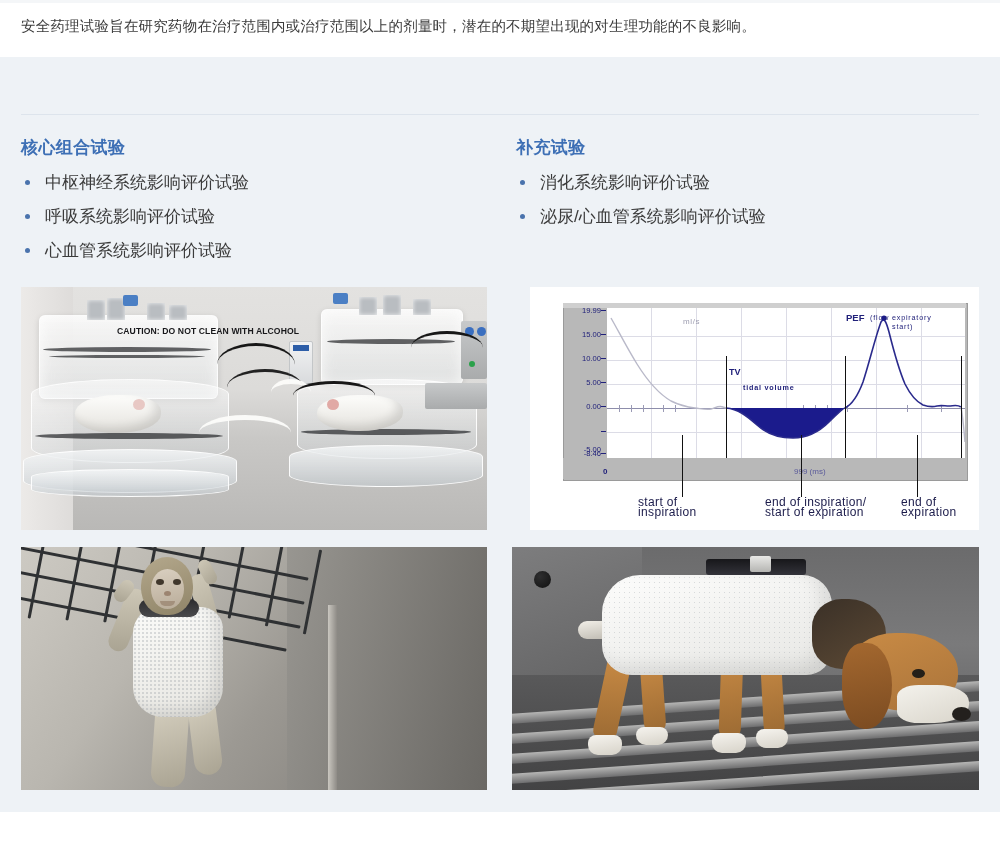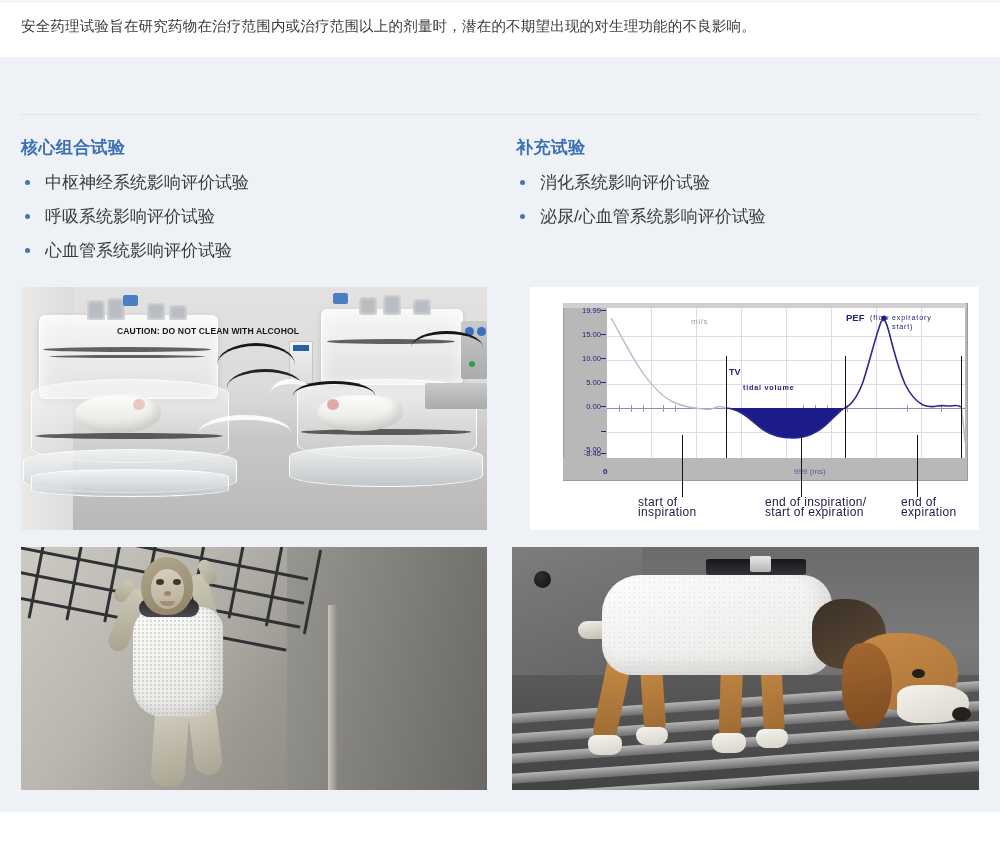--- a/index.html
+++ b/index.html
@@ -203,21 +203,21 @@
   .zero-axis{position:absolute;left:0;width:358px;height:1px;background:#8d8dab;}
   .tickm{position:absolute;width:1px;height:7px;background:#9a9ab5;}
   .ylab{position:absolute;right:6px;font-size:7.6px;color:#21217a;
     font-family:"Liberation Sans",sans-serif;white-space:nowrap;}
   .ydash{position:absolute;width:5px;height:1px;background:#21217a;}
   .yaxis-col{position:absolute;left:0;top:5px;width:44px;height:150px;}
   .chart-bottom{position:absolute;left:0;bottom:0;width:403px;height:21px;background:#b8b8b8;}
   .xzero{position:absolute;left:40px;bottom:3px;font-size:8px;color:#21217a;font-weight:bold;}
   .xms{position:absolute;left:231px;bottom:3px;font-size:8px;color:#21217a;font-weight:bold;}
   .xms span{color:#5a5a9a;font-weight:normal;}
-  .unit{position:absolute;left:84px;top:14px;font-size:8px;color:#9d9db0;letter-spacing:.6px;padding-left:44px;}
+  .unit{position:absolute;left:76px;top:14px;font-size:8px;color:#9d9db0;letter-spacing:.6px;padding-left:44px;}
   .pef-lab{position:absolute;left:283px;top:9px;font-size:9.5px;color:#21217a;font-weight:bold;}
   .pef-sub{position:absolute;left:307px;top:10px;font-size:7.2px;color:#21217a;
     letter-spacing:.8px;line-height:9px;width:110px;}
   .tv-lab{position:absolute;left:166px;top:64px;font-size:9px;color:#21217a;font-weight:bold;}
   .tv-sub{position:absolute;left:180px;top:80px;font-size:7.2px;color:#21217a;
     letter-spacing:.8px;font-weight:bold;}
   .vline{position:absolute;width:1.4px;background:#111;}
   .anno{position:absolute;font-size:12px;color:#1b1b4a;line-height:9.5px;
     letter-spacing:.35px;text-align:left;}
 </style>

